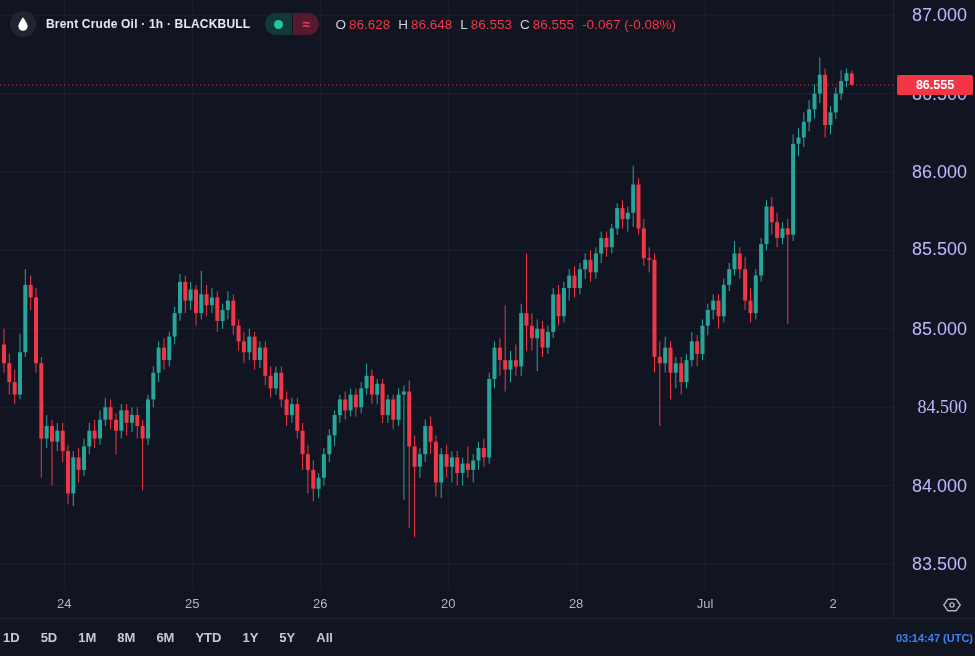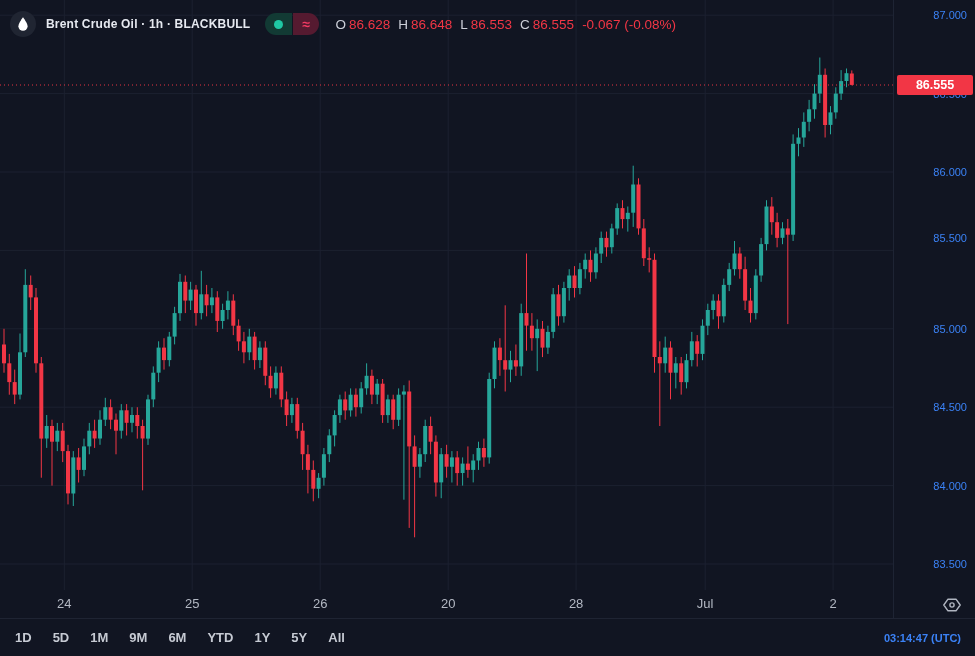--- a/index.html
+++ b/index.html
@@ -18,30 +18,30 @@
   .pill-left{width:27px;height:22px;background:#123a34;border-radius:11px 0 0 11px;display:flex;align-items:center;justify-content:center;}
   .pill-left .dot{width:9px;height:9px;border-radius:50%;background:#1fc7a4;display:block;}
   .pill-right{width:26px;height:22px;background:#551a30;border-radius:0 11px 11px 0;margin-left:1px;display:flex;align-items:center;justify-content:center;
     color:#f23a63;font-size:14px;font-weight:700;line-height:1;}
   .ohlc{display:flex;align-items:center;font-size:13.5px;white-space:nowrap;}
   .ohlc .k{color:#cdd0d9;margin-right:3px;}
   .ohlc .v{color:#f23645;margin-right:8px;text-align:right;}
   .ohlc .chg{margin-right:0;}
   
   .price-axis{position:absolute;left:893px;top:0;width:82px;height:618px;border-left:1px solid #1e2434;cursor:ns-resize;}
-  .price-label{position:absolute;right:9px;font-size:11px;color:#3b82f6;line-height:16px;}
+  .price-label{position:absolute;right:9px;font-size:18px;color:#c4b5fd;line-height:16px;}
   .price-badge{position:absolute;left:3px;right:3px;height:20px;background:#f23645;border-radius:2px;
     color:#ffffff;font-size:12.5px;font-weight:700;display:flex;align-items:center;justify-content:center;z-index:3;}
   
   .time-axis{position:absolute;left:0;top:590px;width:893px;height:28px;cursor:ew-resize;}
   .time-label{position:absolute;top:6px;transform:translateX(-50%);font-size:13px;color:#b3b8c3;}
   .corner-icon{position:absolute;right:13px;top:595px;width:20px;height:20px;cursor:pointer;z-index:4;}
   
   .toolbar{position:absolute;left:0;top:618px;width:975px;height:38px;border-top:1px solid #1f2433;
-    display:flex;align-items:center;justify-content:space-between;padding:0 14px;box-sizing:border-box;background:#111522;}
+    display:flex;align-items:center;justify-content:space-between;padding:0 2px;box-sizing:border-box;background:#111522;}
   .ranges{display:flex;align-items:center;gap:19px;}
   .range-btn{background:none;border:none;padding:2px 1px;margin:0;cursor:pointer;
     font-family:"Liberation Sans",sans-serif;font-size:13px;font-weight:700;color:#c6cad3;}
   .clock{font-size:11px;font-weight:700;color:#3b82f6;cursor:pointer;}
 </style>
 </head>
 <body>
 
 <div class="app">
 
@@ -410,23 +410,23 @@
       <span class="v">86.555</span>
       <span class="v chg">-0.067 (-0.08%)</span>
     </div>
   </div>
 
   <div class="price-axis" id="price-axis">
     <div class="price-badge" id="price-badge" style="top: 74.976px;">86.555</div>
   <div class="price-label" style="top: 7.2px;">87.000</div>
       <div class="price-label" style="top: 85.6px;">86.500</div>
       <div class="price-label" style="top: 164px;">86.000</div>
-      <div class="price-label" style="top: 230px; margin-left: 42px;">85.500</div>
+      <div class="price-label" style="top: 241px; margin-left: 42px;">85.500</div>
       <div class="price-label" style="top: 320.8px;">85.000</div>
-      <div class="price-label" style="top: 399.2px;">84.500</div>
+      <div class="price-label" style="top: 399.2px; font-family: Liberation Serif, serif;">84.500</div>
       <div class="price-label" style="top: 477.6px;">84.000</div>
       <div class="price-label" style="top: 556px;">83.500</div>
     </div>
 
   <div class="time-axis" id="time-axis">
       <div class="time-label" style="left: 64.2516px;">24</div>
       <div class="time-label" style="left: 192.22px;">25</div>
       <div class="time-label" style="left: 320.188px;">26</div>
       <div class="time-label" style="left: 448.156px;">20</div>
       <div class="time-label" style="left: 576.124px;">28</div>
@@ -439,21 +439,21 @@
       <polygon points="6,4.2 14,4.2 18.2,10 14,15.8 6,15.8 1.8,10" fill="none" stroke="#b0b5c0" stroke-width="1.4" stroke-linejoin="round"></polygon>
       <circle cx="10" cy="10" r="2.1" fill="none" stroke="#b0b5c0" stroke-width="1.4"></circle>
     </svg>
   </div>
 
   <div class="toolbar">
     <div class="ranges">
       <button class="range-btn">1D</button>
       <button class="range-btn">5D</button>
       <button class="range-btn">1M</button>
-      <button class="range-btn">9M</button>
+      <button class="range-btn">8M</button>
       <button class="range-btn">6M</button>
       <button class="range-btn">YTD</button>
       <button class="range-btn">1Y</button>
       <button class="range-btn">5Y</button>
       <button class="range-btn">All</button>
     </div>
     <div class="clock">03:14:47 (UTC)</div>
   </div>
 
 </div>

